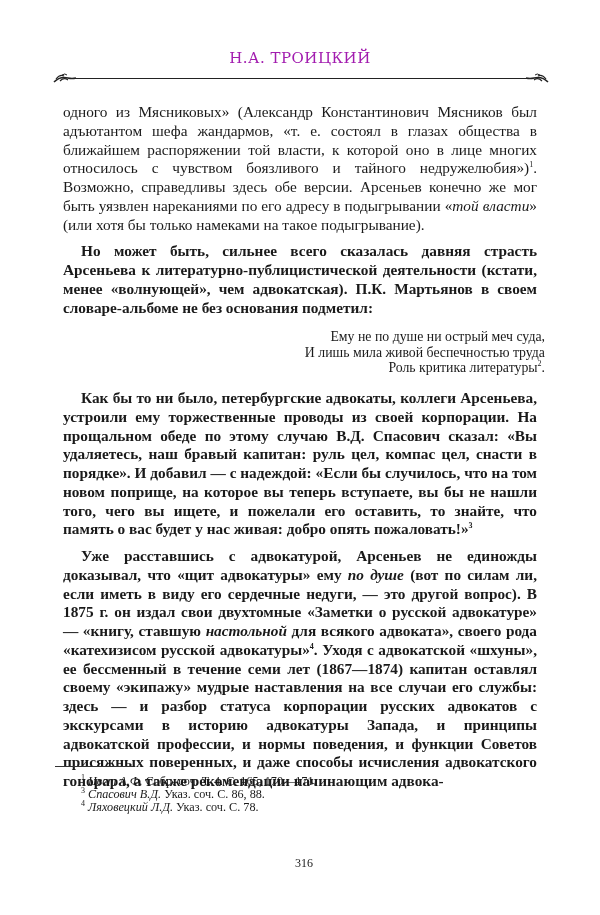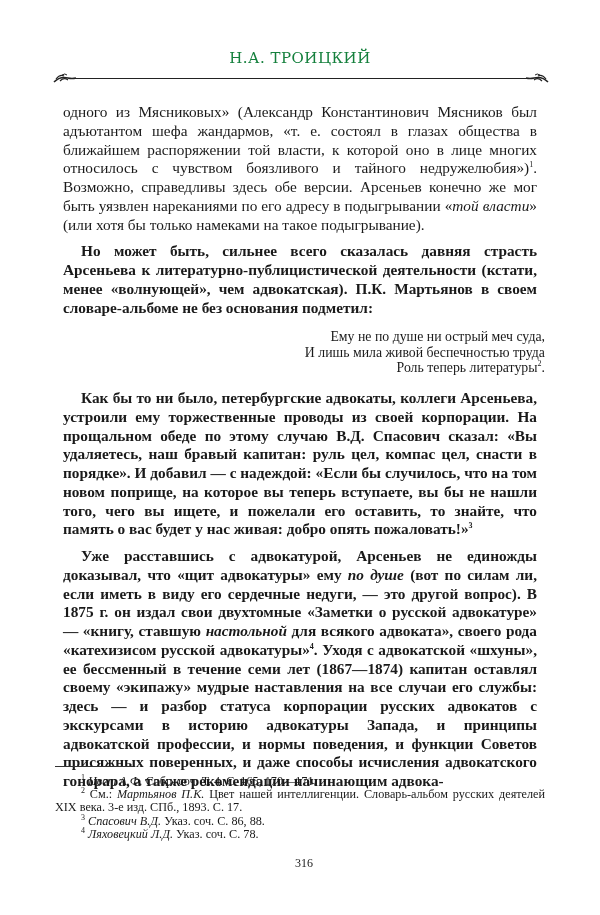--- a/index.html
+++ b/index.html
@@ -6,21 +6,21 @@
   body {
     width: 600px; height: 915px; position: relative; overflow: hidden;
     font-family: "DejaVu Serif", "Liberation Serif", serif;
     color: #1a1a1a;
   }
   .header {
     position: absolute; left: 0; top: 48px; width: 600px; text-align: center;
   }
   .header-title {
     font-family: "DejaVu Serif", serif;
-    font-size: 15px; letter-spacing: 0.5px; color: #15803d;
+    font-size: 15px; letter-spacing: 0.5px; color: #a21caf;
   }
   .header-rule {
     position: absolute; left: 52px; top: 72px; width: 498px; height: 12px;
   }
   .header-rule .line {
     position: absolute; left: 20px; right: 20px; top: 6px; height: 1.2px; background: #222;
   }
   .header-rule svg { position: absolute; top: 0; }
   .text {
     position: absolute; left: 55px; top: 95px; width: 490px;
@@ -71,28 +71,27 @@
     <path d="M16 3 Q13 1 11 3" stroke="#222" stroke-width="1" fill="none"></path>
   </svg>
 </div>
 
 <div class="text">
   <p><span>одного из Мясниковых» (Александр Константинович Мясников был адъютантом шефа жандармов, «т. е. состоял в глазах общества в ближайшем распоряжении той власти, к которой оно в лице многих относилось с чувством боязливого и тайного недружелюбия»)</span><sup>1</sup><span>. Возможно, справедливы здесь обе версии. Арсеньев конечно же мог быть уязвлен нареканиями по его адресу в подыгрывании «</span><i>той власти</i><span>» (или хотя бы только намеками на такое подыгрывание).</span></p>
   <p class="indent">Но может быть, сильнее всего сказалась давняя страсть Арсеньева к литературно-публицистической деятельности (кстати, менее «волнующей», чем адвокатская). П.К. Мартьянов в своем словаре-альбоме не без основания подметил:</p>
   <div class="poem">
     <div>Ему не по душе ни острый меч суда,</div>
     <div>И лишь мила живой беспечностью труда</div>
-    <div><span>Роль теперь литературы</span><sup>2</sup><span>.</span></div>
+    <div><span>Роль критика литературы</span><sup>2</sup><span>.</span></div>
   </div>
   <p class="indent"><span>Как бы то ни было, петербургские адвокаты, коллеги Арсеньева, устроили ему торжественные проводы из своей корпорации. На прощальном обеде по этому случаю В.Д. Спасович сказал: «Вы удаляетесь, наш бравый капитан: руль цел, компас цел, снасти в порядке». И добавил — с надеждой: «Если бы случилось, что на том новом поприще, на которое вы теперь вступаете, вы бы не нашли того, чего вы ищете, и пожелали его оставить, то знайте, что память о вас будет у нас живая: добро опять пожаловать!»</span><sup>3</sup></p>
   <p class="indent"><span>Уже расставшись с адвокатурой, Арсеньев не единожды доказывал, что «щит адвокатуры» ему </span><i>по душе</i><span> (вот по силам ли, если иметь в виду его сердечные недуги, — это другой вопрос). В 1875 г. он издал свои двухтомные «Заметки о русской адвокатуре» — «книгу, ставшую </span><i>настольной</i><span> для всякого адвоката», своего рода «катехизисом русской адвокатуры»</span><sup>4</sup><span>. Уходя с адвокатской «шхуны», ее бессменный в течение семи лет (1867—1874) капитан оставлял своему «экипажу» мудрые наставления на все случаи его службы: здесь — и разбор статуса корпорации русских адвокатов с экскурсами в историю адвокатуры Запада, и принципы адвокатской профессии, и нормы поведения, и функции Советов присяжных поверенных, и даже способы исчисления адвокатского гонорара, а также рекомендации начинающим адвока-</span></p>
 </div>
 
 <div class="fn-rule"></div>
 
 <div class="footnotes">
   <p><sup>1</sup> <i>Цвет А.Ф.</i><span> Собр. соч. Т. 4. С. 165, 170—171.</span></p>
-  <p><sup>2</sup> <span>См.: </span><i>Мартьянов П.К.</i><span> Цвет нашей интеллигенции. Словарь-альбом русских деятелей XIX века. 3-е изд. СПб., 1893. С. 17.</span></p>
   <p><sup>3</sup> <i>Спасович В.Д.</i><span> Указ. соч. С. 86, 88.</span></p>
   <p><sup>4</sup> <i>Ляховецкий Л.Д.</i><span> Указ. соч. С. 78.</span></p>
 </div>
 
 <div class="page-number">316</div>
 
 </body></html>

